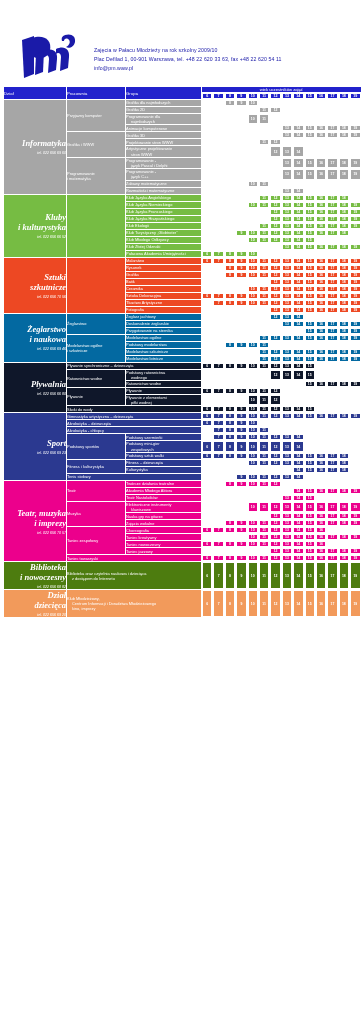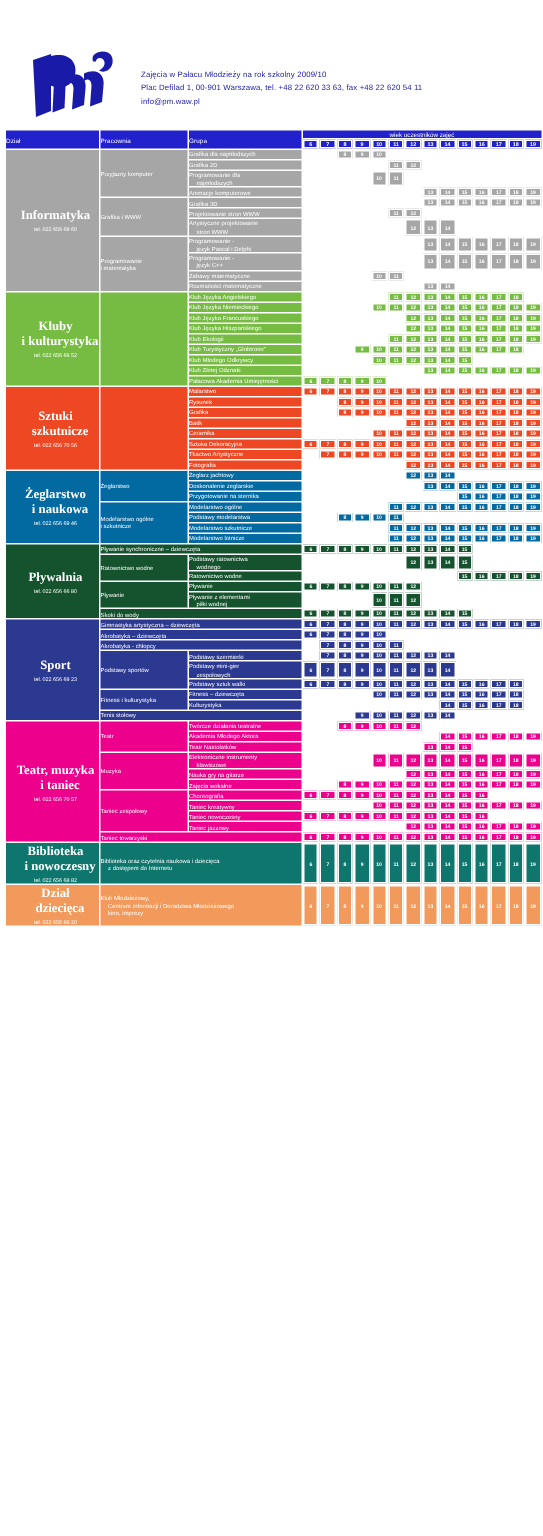--- a/index.html
+++ b/index.html
@@ -78,23 +78,24 @@
     font-size: 3.6px;
     text-align: center;
     padding: 2px 0;
     border: 1px solid #ffffff;
     font-weight: bold;
   }
 
   
   .dzial {
     color: #ffffff;
-    text-align: center;
+    text-align: right;
     padding: 0 4px;
     vertical-align: middle;
+    font-style: italic;
   }
   .dzial .dz-name {
     font-family: "Liberation Serif", serif;
     font-size: 8.5px;
     font-weight: bold;
     line-height: 10px;
     display: block;
     padding-left: 4px;
   }
   .dzial .dz-name .ind { padding-left: 6px; display:block; }
@@ -128,24 +129,24 @@
     background: #ffffff !important;
     border-color: #ffffff;
     color: transparent;
   }
 
   
   .c-grey   { background: #a6a6a6; }
   .c-green  { background: #76bc43; }
   .c-red    { background: #ed4823; }
   .c-teal   { background: #0369a1; }
-  .c-cyan   { background: #14532d; }
+  .c-cyan   { background: #0f172a; }
   .c-navy   { background: #2b3990; }
   .c-pink   { background: #ec008c; }
-  .c-gold   { background: #0f766e; }
+  .c-gold   { background: #4d7c0f; }
   .c-orange { background: #f29a5b; }
 </style>
 </head>
 <body>
 
 <div id="page">
 
   <div class="header">
     <div class="logo">
       <svg width="64" height="48" viewBox="0 0 64 48" xmlns="http://www.w3.org/2000/svg">
@@ -1079,21 +1080,21 @@
           <td class="age c-navy">13</td>
           <td class="age c-navy">14</td>
           <td class="age empty"></td>
           <td class="age empty"></td>
           <td class="age empty"></td>
           <td class="age empty"></td>
           <td class="age empty"></td>
         </tr>
         <tr>
           <td class="dzial c-pink" rowspan="11">
-            <span class="dz-name">Teatr, muzyka<span class="ind">i taniec</span></span>
+            <span class="dz-name">Teatr, muzyka<span class="ind">i imprezy</span></span>
             <span class="dz-tel">tel. 022 656 70 57</span>
           </td>
           <td class="prac c-pink" rowspan="3">Teatr</td>
           <td class="grupa c-pink">Twórcze działania teatralne</td>
           <td class="age empty"></td>
           <td class="age empty"></td>
           <td class="age c-pink">8</td>
           <td class="age c-pink">9</td>
           <td class="age c-pink">10</td>
           <td class="age c-pink">11</td>

